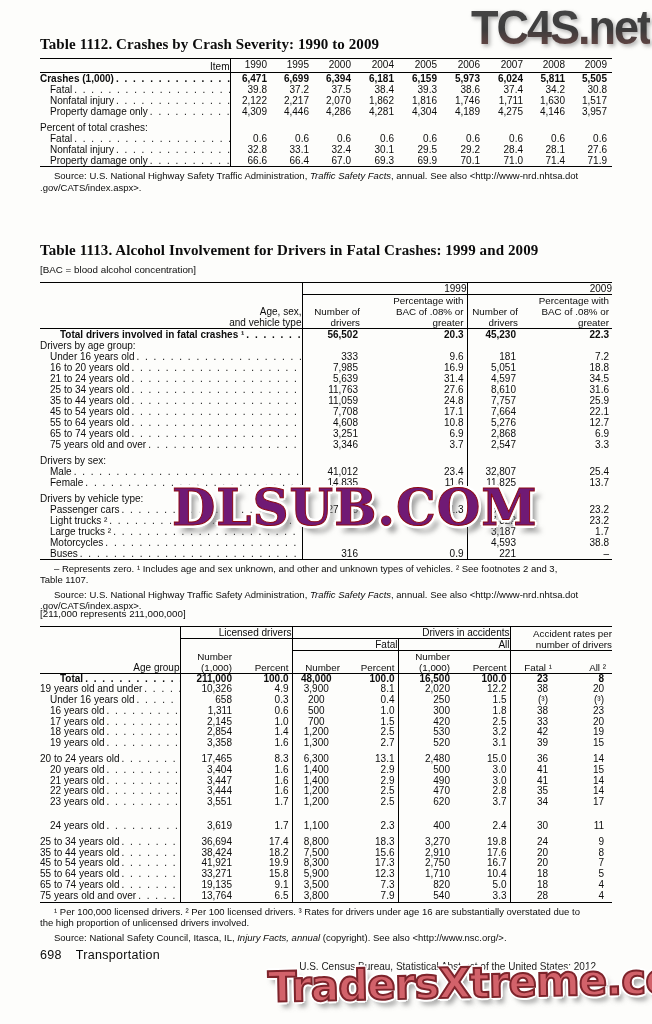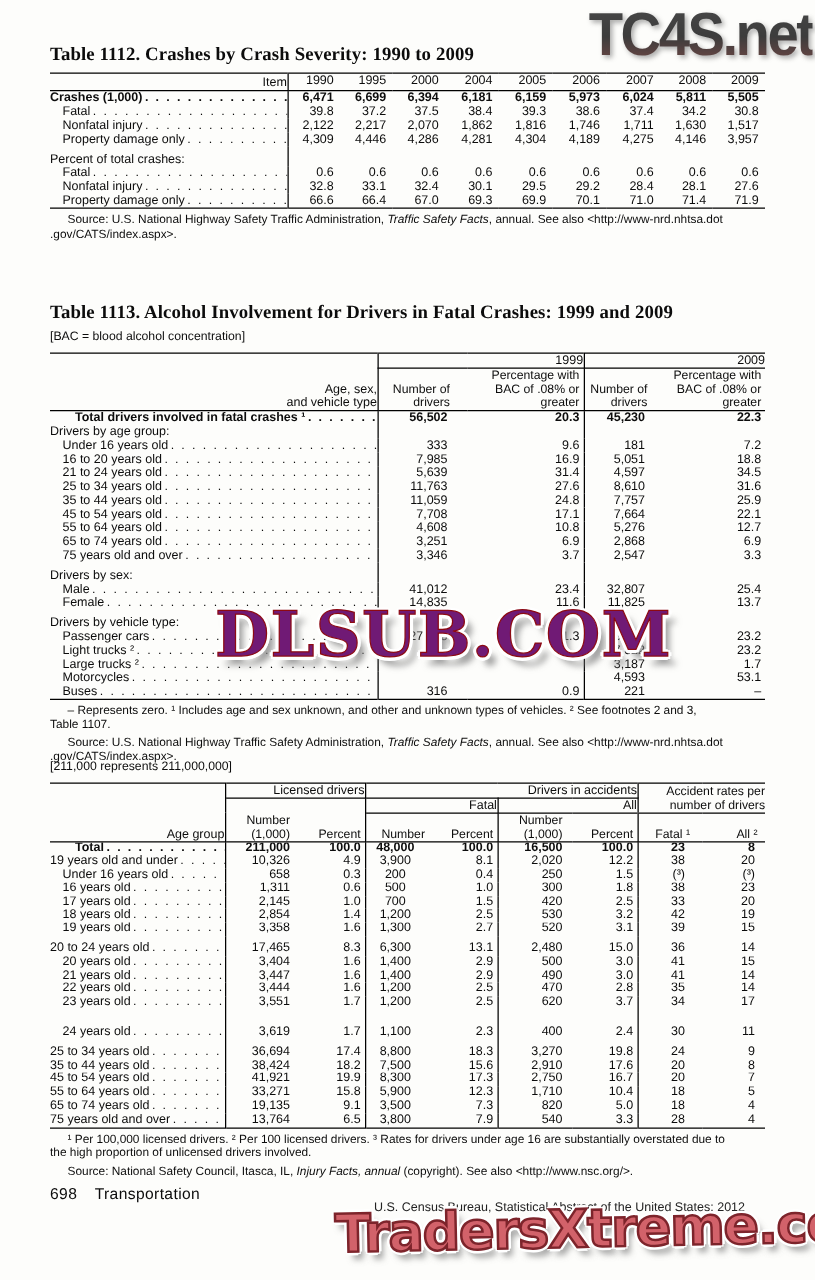--- a/index.html
+++ b/index.html
@@ -503,21 +503,21 @@
           <tr>
             <td class="stub vr">
               <div class="srow">
                 <span class="lab" style="padding-left: 10px;">Motorcycles</span>
                 <span class="ldr"> . . . . . . . . . . . . . . . . . . . . . . . . . . . . . . . . . . . . . . . . . . . . . . . . . . . . . . . . . . . . . . . . . . . . . . . . . . . . . . . . . . . . . . . . . .</span>
               </div>
             </td>
             <td class="num"></td>
             <td class="num vr"></td>
             <td class="num">4,593</td>
-            <td class="num">53.1</td>
+            <td class="num">38.8</td>
           </tr>
           <tr>
             <td class="stub vr">
               <div class="srow">
                 <span class="lab" style="padding-left: 10px;">Buses</span>
                 <span class="ldr"> . . . . . . . . . . . . . . . . . . . . . . . . . . . . . . . . . . . . . . . . . . . . . . . . . . . . . . . . . . . . . . . . . . . . . . . . . . . . . . . . . . . . . . . . . .</span>
               </div>
             </td>
             <td class="num">316</td>
             <td class="num vr">0.9</td>

